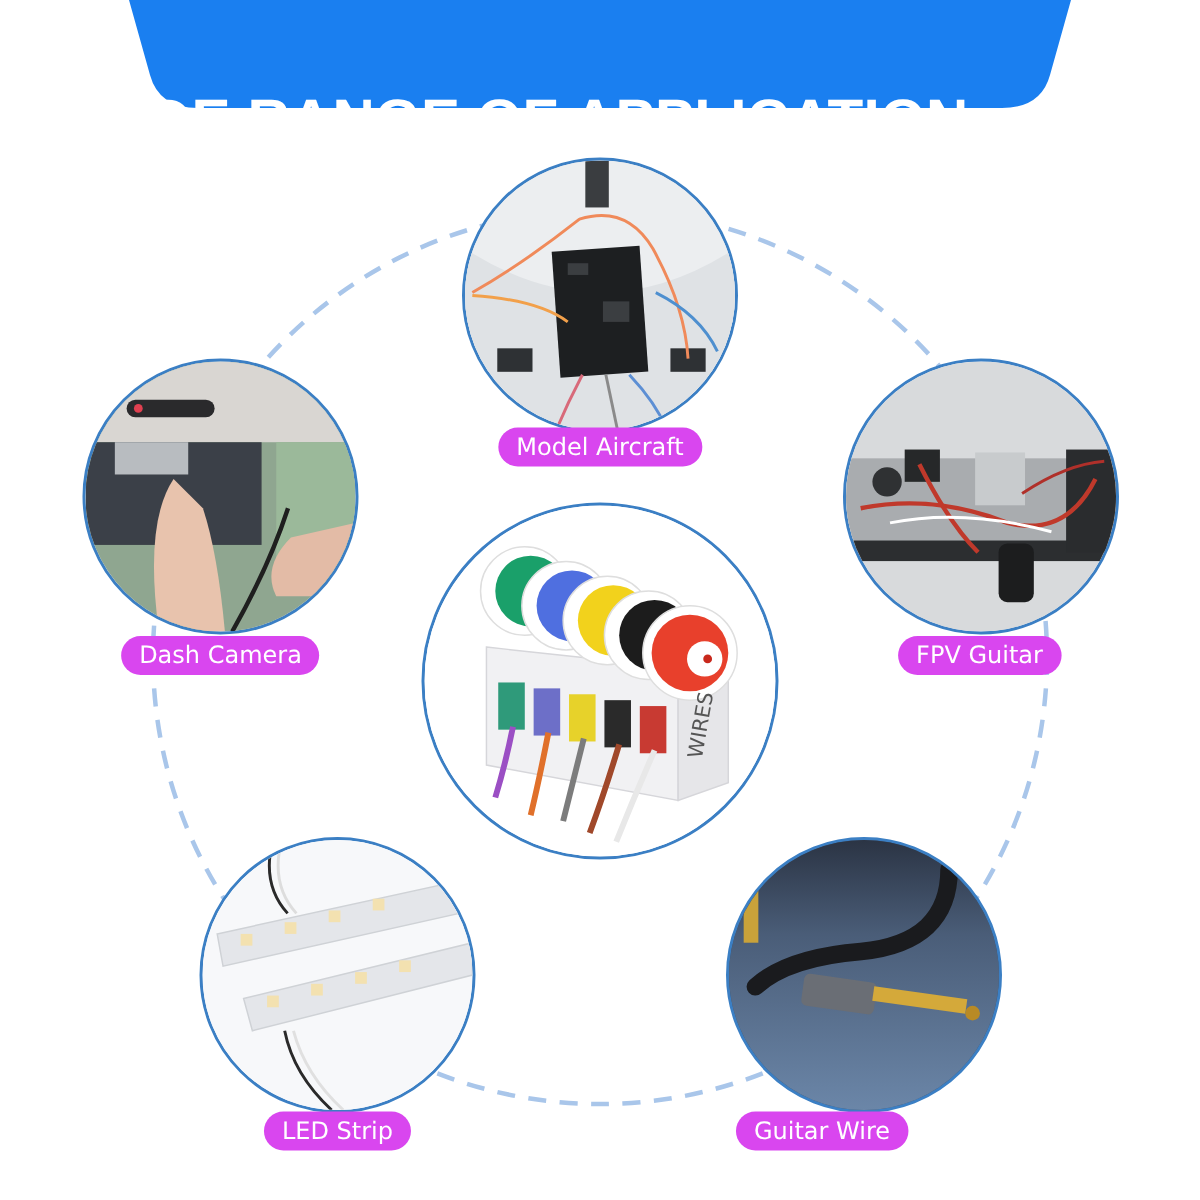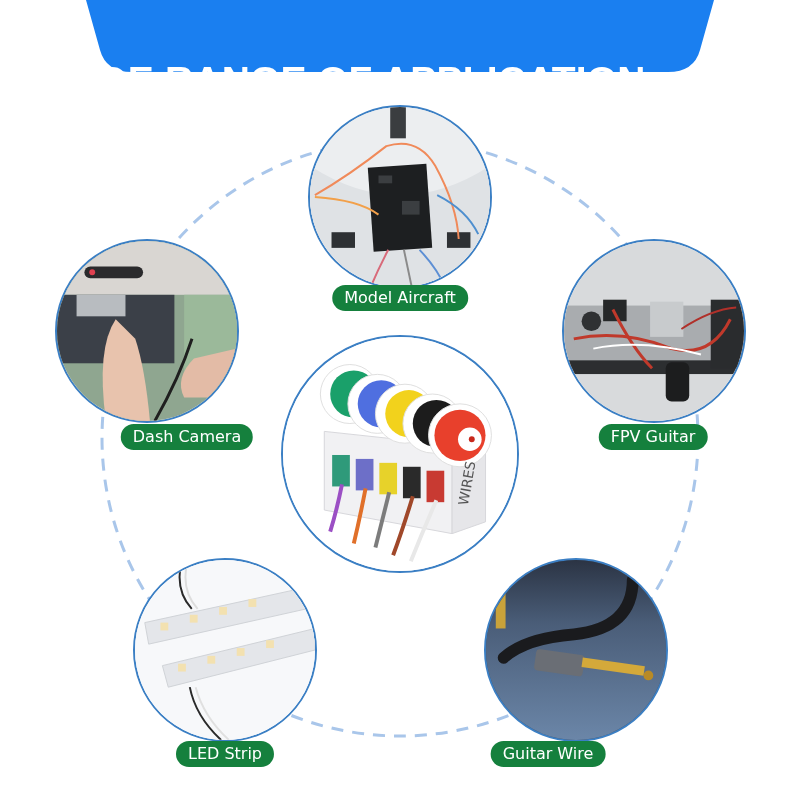--- a/index.html
+++ b/index.html
@@ -22,21 +22,21 @@
     .app {
       position: absolute;
     }
     .photo {
       position: absolute; border-radius: 50%; overflow: hidden;
       border: 2px solid #3b7fc4; box-sizing: border-box; background: #eef1f4;
     }
     .photo svg { position: absolute; left: 0; top: 0; width: 100%; height: 100%; }
     .pill {
       position: absolute; height: 26px; line-height: 26px; border-radius: 13px;
-      background: #15803d; color: #ffffff; font-size: 16px; text-align: center;
+      background: #d946ef; color: #ffffff; font-size: 16px; text-align: center;
       padding: 0 12px; white-space: nowrap; transform: translateX(-50%);
       font-family: "DejaVu Sans", sans-serif;
     }
   </style>
 </head>
 <body>
 
 <div class="banner">
   <svg width="800" height="80" viewBox="0 0 800 80">
     <path d="M86 0 L714 0 L700 50 Q694 72 668 72 L132 72 Q106 72 100 50 Z" fill="#1a7ff0"></path>
@@ -78,21 +78,21 @@
       <rect x="28" y="26" width="60" height="12" rx="6" fill="#2a2a2c"></rect>
       <circle cx="36" cy="32" r="3" fill="#e04050"></circle>
       <rect x="0" y="55" width="120" height="70" fill="#3b4048"></rect>
       <rect x="20" y="55" width="50" height="22" fill="#b8bcc0"></rect>
       <rect x="130" y="55" width="54" height="100" fill="#9bb99a"></rect>
       <path d="M60 80 Q40 110 50 184 L95 184 Q90 130 80 100 Z" fill="#e8c3ad"></path>
       <path d="M140 120 Q120 140 130 160 L184 160 L184 110 Z" fill="#e3bba6"></path>
       <path d="M138 100 Q125 140 100 184" stroke="#1f1f1f" stroke-width="3" fill="none"></path>
     </svg>
   </div>
-  <div class="pill" style="left:147px; top:424px;margin-left:40px;">Dash Camera</div>
+  <div class="pill" style="left:147px; top:424px;">Dash Camera</div>
 </div>
 
 <div class="app">
   <div class="photo" style="left:562px; top:239px; width:184px; height:184px;">
     <svg viewBox="0 0 184 184">
       <rect width="184" height="184" fill="#d8dadc"></rect>
       <rect x="0" y="66" width="184" height="70" fill="#a9acaf"></rect>
       <rect x="0" y="122" width="184" height="14" fill="#2c2e30"></rect>
       <rect x="40" y="60" width="24" height="22" fill="#262829"></rect>
       <rect x="18" y="72" width="20" height="20" rx="10" fill="#2f3133"></rect>

